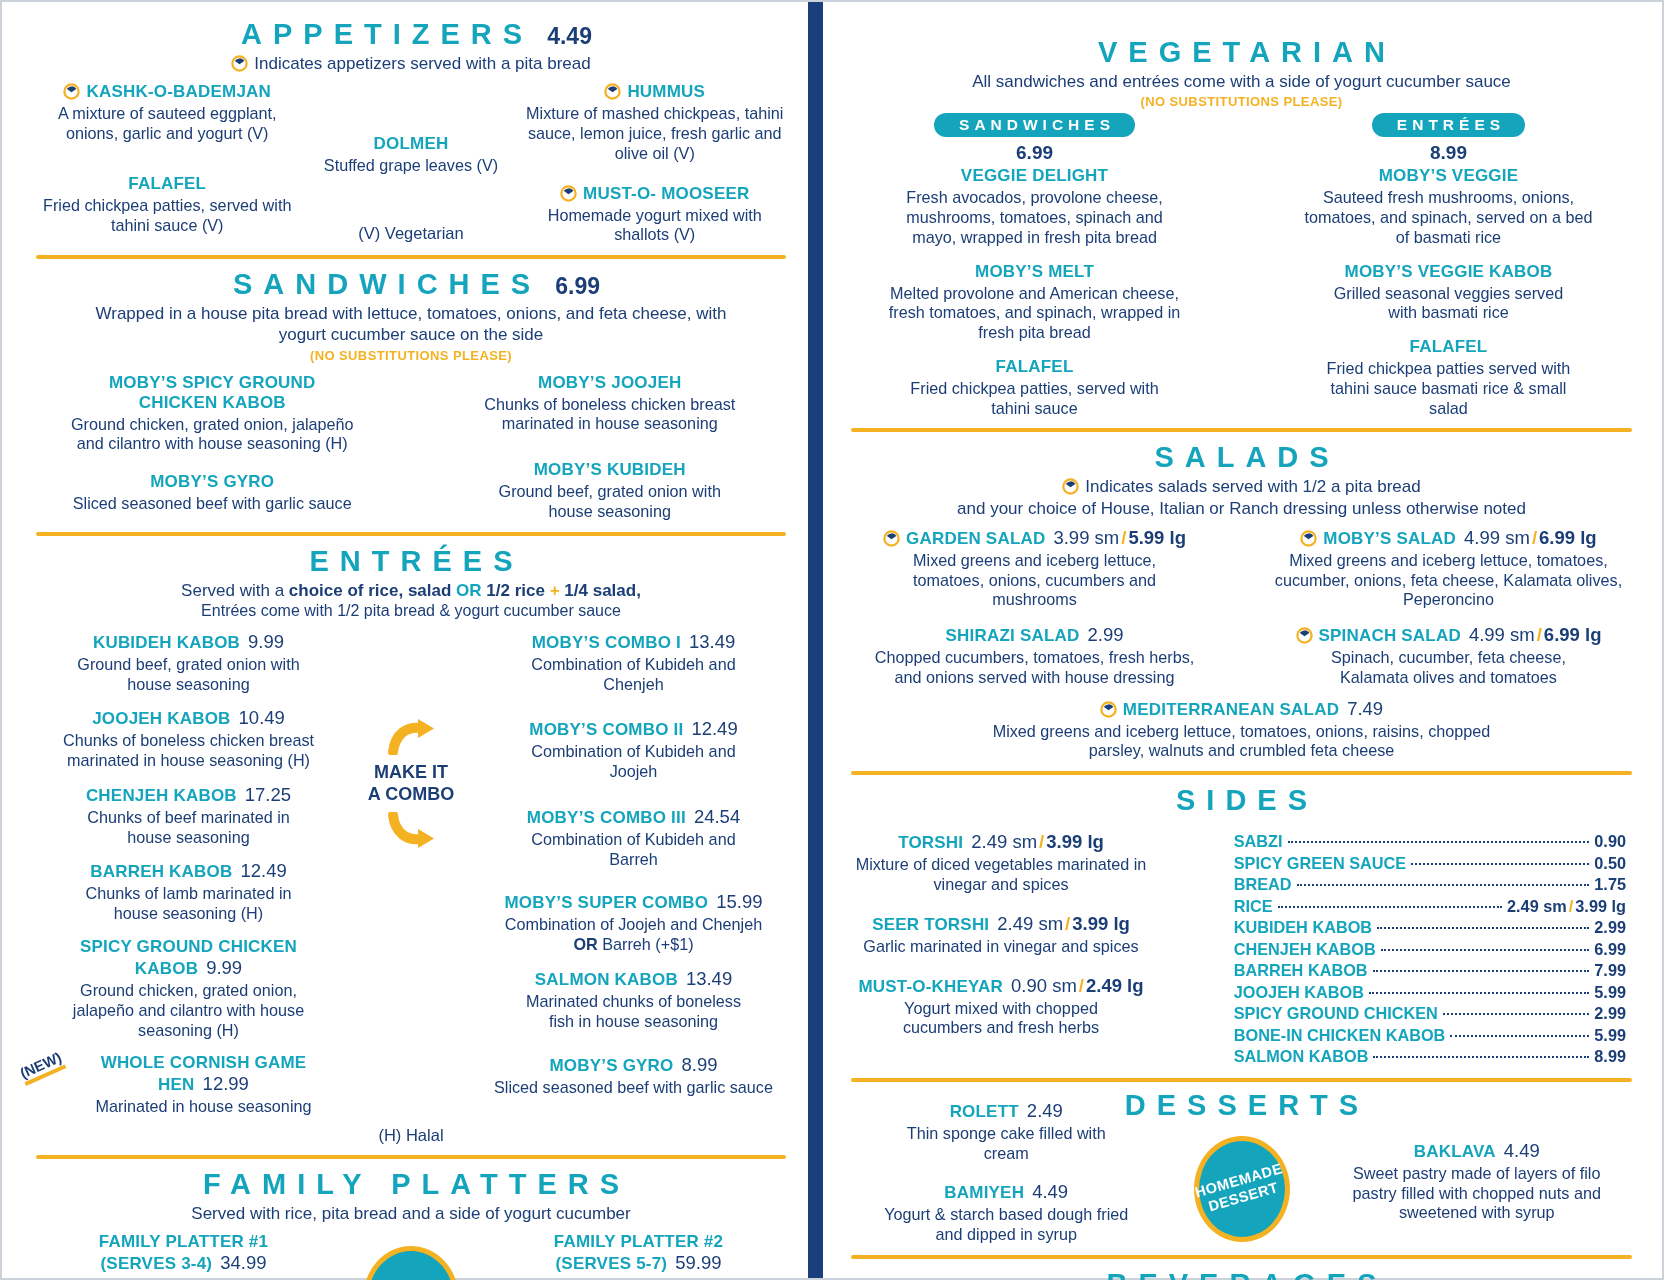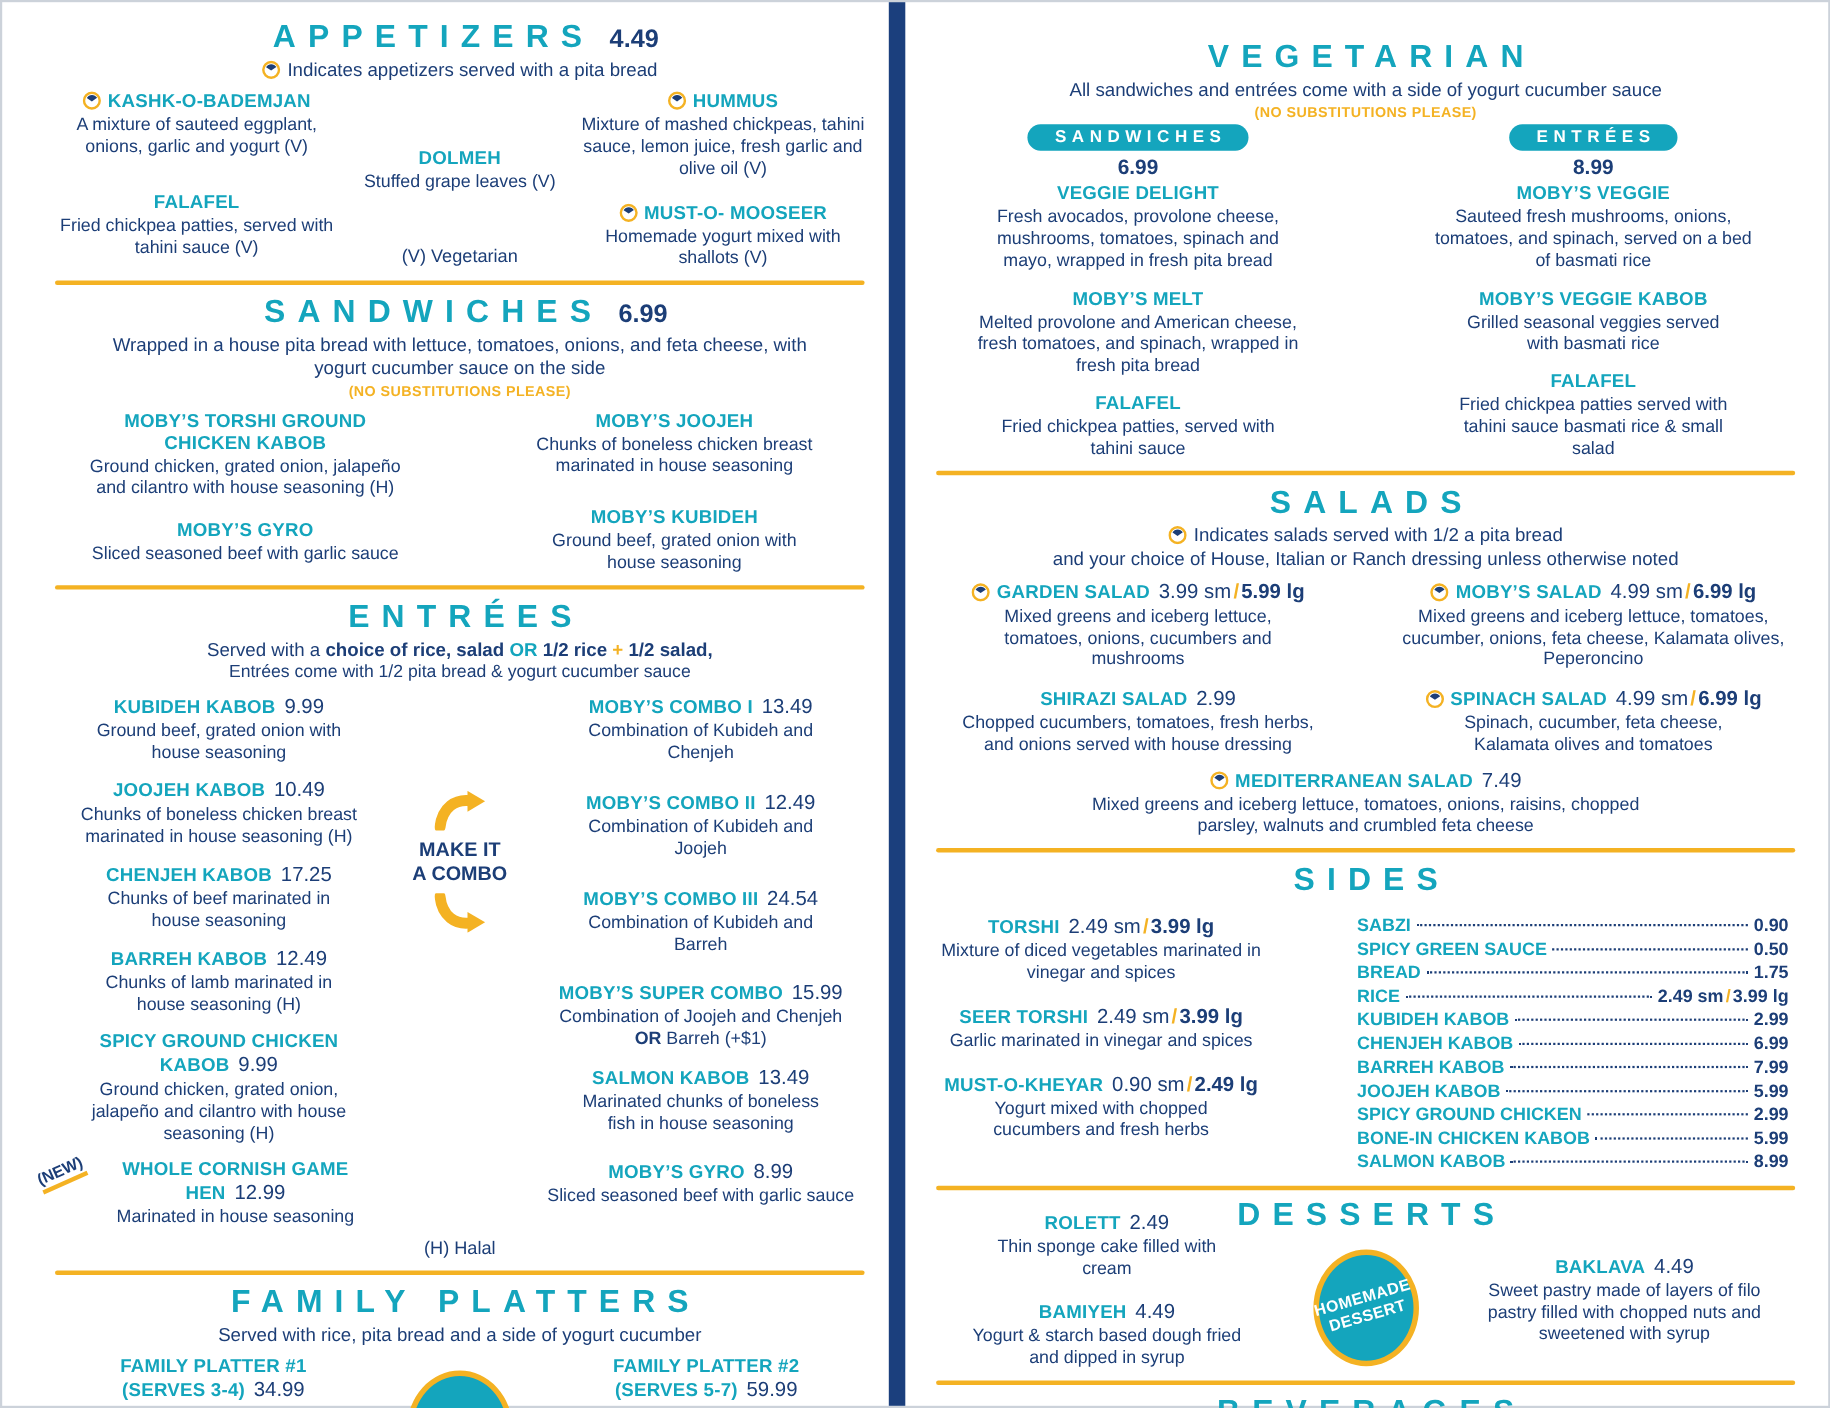--- a/index.html
+++ b/index.html
@@ -6,21 +6,21 @@
     --teal:#14A5BD;
     --navy:#1C3E77;
     --gold:#F4B223;
     --spine:#1B3F7D;
   }
   *{box-sizing:border-box;margin:0;padding:0;}
   html,body{width:1664px;height:1280px;overflow:hidden;background:#fff;
     font-family:"Liberation Sans",sans-serif;}
   .sheet{display:flex;width:1664px;height:1280px;border:2px solid #ccd2da;background:#fff;}
   .pg{height:100%;}
-  .pg-left{width:806px;padding:16px 22px 0 48px;}
+  .pg-left{width:806px;padding:16px 22px 0 34px;}
   .spine{width:15px;background:var(--spine);}
   .pg-right{flex:1;padding:16px 30px 0 28px;}
 
   .sec-head{display:flex;justify-content:center;align-items:baseline;gap:14px;margin-bottom:2px;}
   .sec-title{color:var(--teal);font-size:29px;font-weight:bold;letter-spacing:11px;text-indent:11px;}
   .sec-price{color:var(--navy);font-weight:bold;font-size:23px;}
   .note{ text-align:center;color:var(--navy);font-size:17px;line-height:1.25;}
   .nosub{text-align:center;color:var(--gold);font-weight:bold;font-size:13px;letter-spacing:.4px;margin:2px 0 4px;}
   .rule{height:4px;background:var(--gold);border-radius:2px;margin:10px 0 9px;}
 
@@ -144,21 +144,21 @@
 
     <div class="sec-head">
       <span class="sec-title">SANDWICHES</span>
       <span class="sec-price">6.99</span>
     </div>
     <div class="note" style="max-width:640px;margin:0 auto;">Wrapped in a house pita bread with lettuce, tomatoes, onions, and feta cheese, with yogurt cucumber sauce on the side</div>
     <div class="nosub">(NO SUBSTITUTIONS PLEASE)</div>
     <div class="two-col">
       <div>
         <div class="mi">
-          <div class="nm" style="max-width:260px;margin:0 auto;">MOBY’S TORSHI GROUND CHICKEN KABOB</div>
+          <div class="nm" style="max-width:260px;margin:0 auto;">MOBY’S SPICY GROUND CHICKEN KABOB</div>
           <div class="ds" style="max-width:310px;margin:2px auto 0;">Ground chicken, grated onion, jalapeño and cilantro with house seasoning (H)</div>
         </div>
         <div class="gap18"></div>
         <div class="mi">
           <div class="nm">MOBY’S GYRO</div>
           <div class="ds">Sliced seasoned beef with garlic sauce</div>
         </div>
       </div>
       <div>
         <div class="mi">
@@ -172,21 +172,21 @@
         </div>
       </div>
     </div>
 
     <div class="rule"></div>
 
     <div class="sec-head">
       <span class="sec-title">ENTRÉES</span>
     </div>
     <div class="note">
-      <span>Served with a </span><span class="b">choice of rice, salad </span><span class="tealtxt">OR</span><span class="b"> 1/2 rice </span><span class="goldtxt">+</span><span class="b"> 1/2 salad,</span>
+      <span>Served with a </span><span class="b">choice of rice, salad </span><span class="tealtxt">OR</span><span class="b"> 1/2 rice </span><span class="goldtxt">+</span><span class="b"> 1/4 salad,</span>
     </div>
     <div class="note" style="font-size:16px;">Entrées come with 1/2 pita bread &amp; yogurt cucumber sauce</div>
 
     <div class="ent-grid">
       <div>
         <div class="ent-item">
           <span class="nm">KUBIDEH  KABOB</span><span class="pr">9.99</span>
           <div class="ds" style="max-width:250px;margin:2px auto 0;">Ground beef, grated onion with house seasoning</div>
         </div>
         <div class="ent-item">

